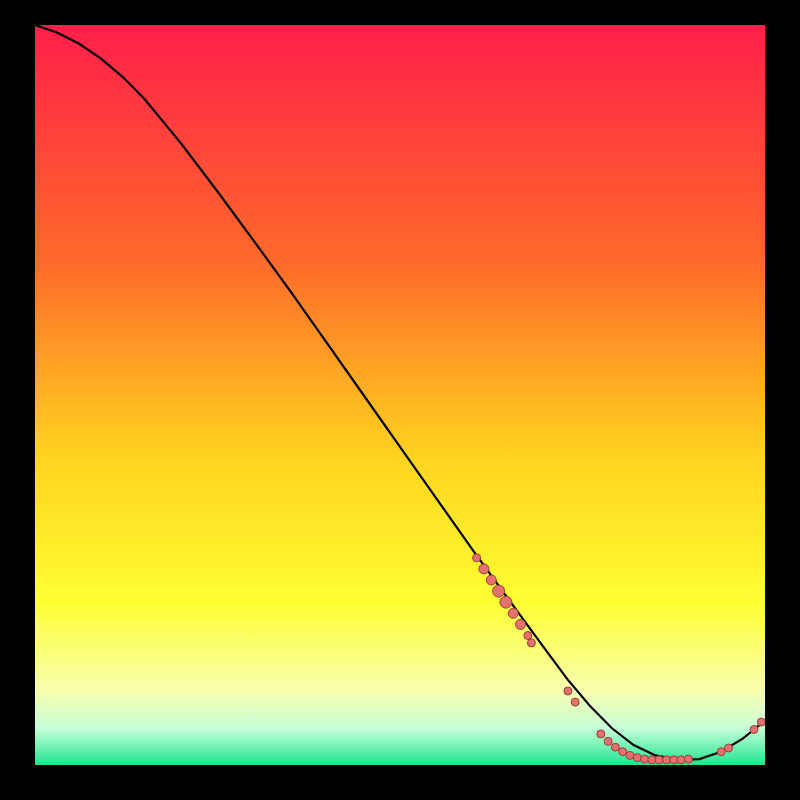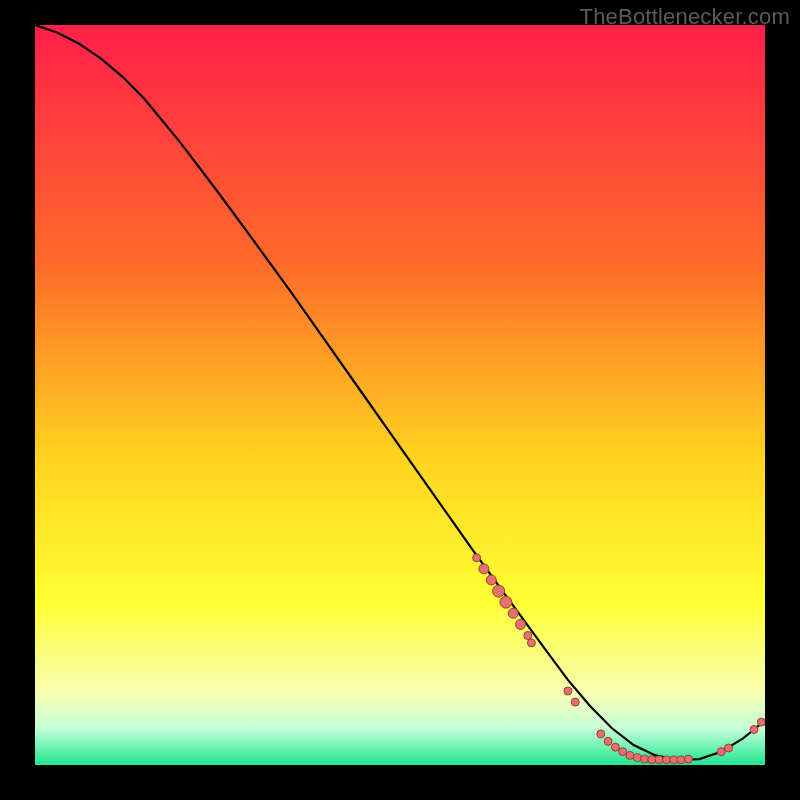--- a/index.html
+++ b/index.html
@@ -45,21 +45,20 @@
     color: #5b5b5b;
     font-size: 22px;
     letter-spacing: 0.2px;
   }
 </style>
 </head>
 <body>
 
 <div class="stage">
 
-  <div class="watermark">TheBottlenecker.com</div>
 
   <div class="plot">
     <svg class="gradient" viewBox="0 0 730 740" preserveAspectRatio="none">
       <defs>
         <linearGradient id="bgGrad" x1="0" y1="0" x2="0" y2="1">
           <stop offset="0%" stop-color="#ff1f4a"></stop>
           <stop offset="32%" stop-color="#ff6a2a"></stop>
           <stop offset="58%" stop-color="#ffd21f"></stop>
           <stop offset="78%" stop-color="#ffff33"></stop>
           <stop offset="90%" stop-color="#f7ffb0"></stop>

